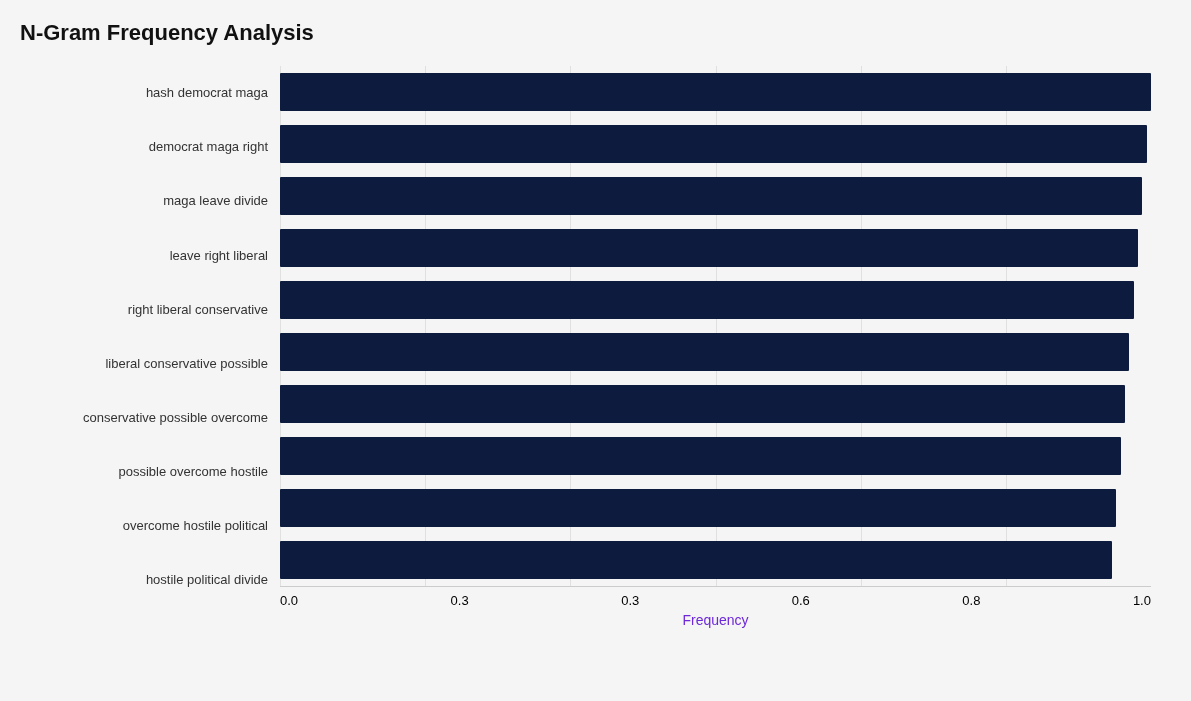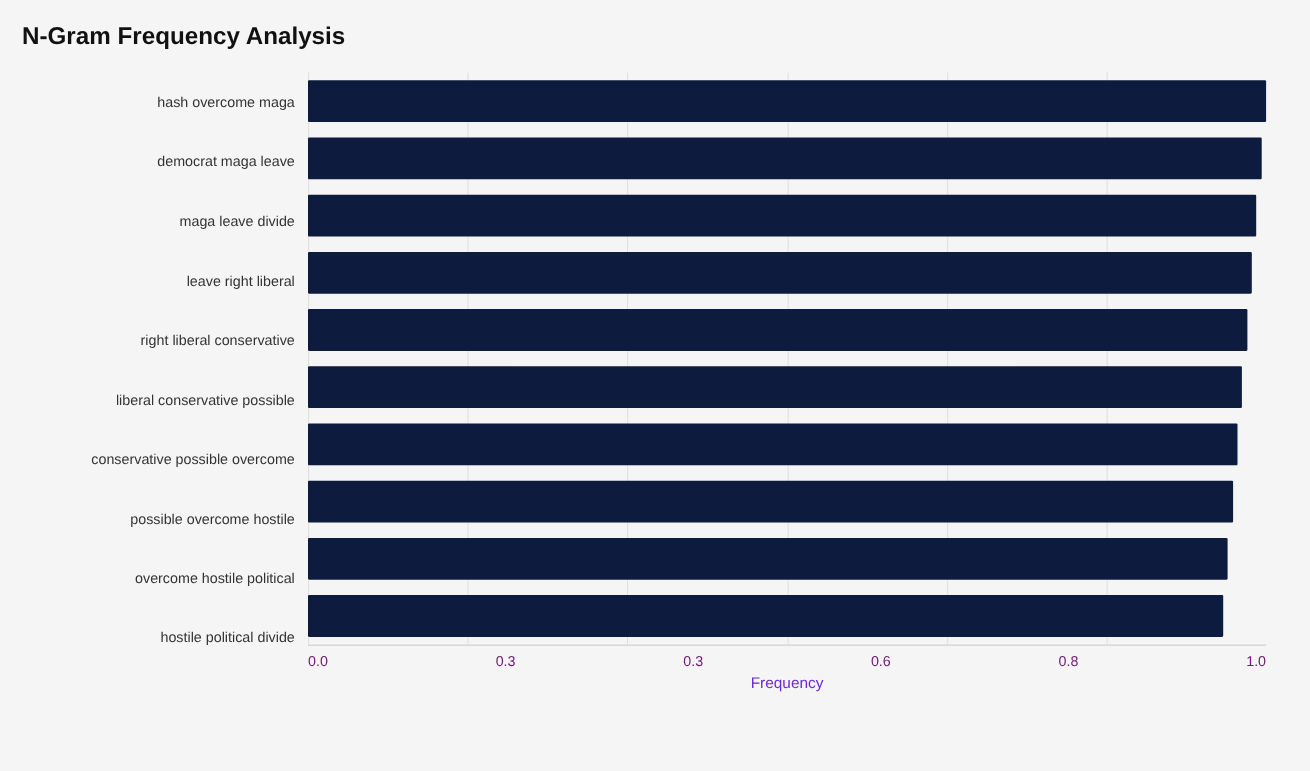--- a/index.html
+++ b/index.html
@@ -87,39 +87,39 @@
       position: relative;
       border-top: 1px solid #ccc;
     }
     .x-ticks {
       display: flex;
       justify-content: space-between;
       padding-top: 6px;
     }
     .x-tick {
       font-size: 13px;
-      color: #701a75;
+      color: #000000;
       text-align: center;
     }
     .x-axis-label {
       text-align: center;
       font-size: 14px;
       color: #6d28d9;
       margin-top: 4px;
     }
   </style>
 </head>
 <body>
 
 <div class="chart-container">
   <div class="chart-title">N-Gram Frequency Analysis</div>
   <div class="chart-area">
     <div class="y-axis" id="y-axis">
-        <div class="y-label">hash overcome maga</div>
-        <div class="y-label">democrat maga leave</div>
+        <div class="y-label">hash democrat maga</div>
+        <div class="y-label">democrat maga right</div>
         <div class="y-label">maga leave divide</div>
         <div class="y-label">leave right liberal</div>
         <div class="y-label">right liberal conservative</div>
         <div class="y-label">liberal conservative possible</div>
         <div class="y-label">conservative possible overcome</div>
         <div class="y-label">possible overcome hostile</div>
         <div class="y-label">overcome hostile political</div>
         <div class="y-label">hostile political divide</div>
       </div>
     <div class="bars-and-xaxis">

